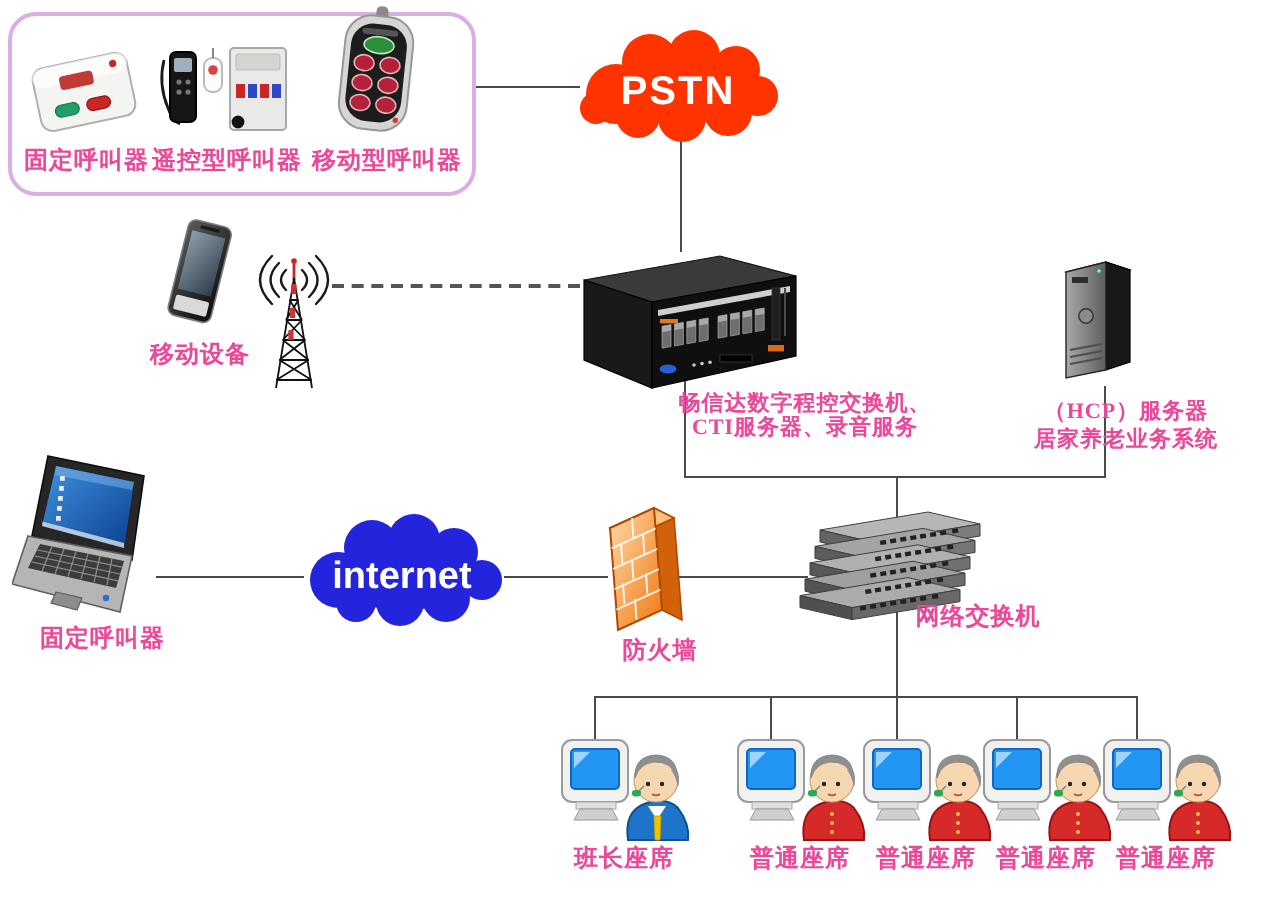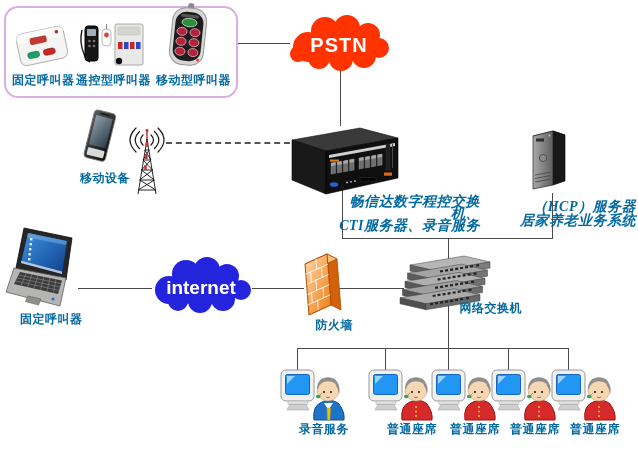--- a/index.html
+++ b/index.html
@@ -1,23 +1,23 @@
 <!DOCTYPE html>
 <html><head>
 <meta charset="utf-8">
 <style>
   html,body{margin:0;padding:0;background:#fff;}
   #canvas{position:relative;width:638px;height:454px;background:#fff;overflow:hidden;
           font-family:"Liberation Serif", serif;}
   .ln-h{position:absolute;height:1px;background:#4a4a4a;}
   .ln-v{position:absolute;width:1px;background:#4a4a4a;}
   .ln-dash{position:absolute;height:0;border-top:2px dashed #555;}
-  .lbl{position:absolute;font-weight:bold;font-size:12px;color:#0369a1;text-align:right;
+  .lbl{position:absolute;font-weight:bold;font-size:12px;color:#ec4899;text-align:center;
        letter-spacing:0.5px;line-height:13px;white-space:nowrap;}
-  .lbl-multi{white-space:normal;line-height:12px;font-size:14px;font-style:italic;}
+  .lbl-multi{white-space:normal;line-height:12px;font-size:11px;}
   .abs{position:absolute;}
   #caller-box{position:absolute;left:4px;top:6px;width:230px;height:88px;
               border:2px solid #d9aee3;border-radius:14px;background:#fff;}
   .seat{position:absolute;width:74px;height:74px;}
   .seat .lbl{left:0;right:0;top:57px;}
   svg{display:block;}
 </style>
 </head>
 <body>
 
@@ -145,21 +145,21 @@
       <path d="M31,15 L22,70"></path>
         <path d="M31,15 L40,70"></path>
       <path d="M28.8,26 L33.2,26 M27,36 L35,36 M25.4,46 L36.6,46 M23.7,56 L38.3,56 M22.2,66 L39.8,66"></path>
       <path d="M28.8,26 L35,36 M33.2,26 L27,36 M27,36 L36.6,46 M35,36 L25.4,46 M25.4,46 L38.3,56 M36.6,46 L23.7,56 M23.7,56 L39.8,66 M38.3,56 L22.2,66"></path>
     </g>
     <rect x="29.6" y="18" width="2.6" height="5" fill="#c33"></rect>
     <rect x="29" y="30" width="2.6" height="5" fill="#c33"></rect>
     <rect x="28.2" y="41" width="2.6" height="5" fill="#c33"></rect>
   </svg>
 
-  <div class="lbl" style="left:70px;top:172px;width:60px;">移动设备</div>
+  <div class="lbl" style="left:70px;top:172px;width:60px;font-family:Liberation Mono, monospace;">移动设备</div>
 
   <svg class="abs" style="left:286px;top:122px;" width="116" height="74" viewBox="0 0 116 74">
     <polygon points="6,18 74,6 112,16 40,29" fill="#3a3a3a" stroke="#141414" stroke-width="0.6"></polygon>
     <polygon points="6,18 40,29 40,72 6,58" fill="#191919" stroke="#000" stroke-width="0.6"></polygon>
     <polygon points="40,29 112,16 112,56 40,72" fill="#0f0f0f" stroke="#000" stroke-width="0.6"></polygon>
     <polygon points="43,33 109,21 109,24 43,36" fill="#cfcfcf"></polygon>
     <rect x="44" y="37.5" width="9" height="2.2" fill="#e07820"></rect>
     <g fill="#6e6e6e" stroke="#9a9a9a" stroke-width="0.4">
       <polygon points="45,41.1 49.5,40.3 49.5,51.3 45,52.1"></polygon>
       <polygon points="51.2,40 55.7,39.2 55.7,50.2 51.2,51"></polygon>
@@ -383,21 +383,21 @@
       <polygon points="52,42 55.5,42 55,54 52.5,54" fill="#f2c200" stroke="#c89b00" stroke-width="0.4"></polygon>
       <circle cx="53" cy="24" r="11" fill="#f6d7b2" stroke="#c8a070" stroke-width="0.6"></circle>
       <path d="M42.5,23 Q42,12 53,11.5 Q64,12 63.5,23 Q61,14.5 52,15 Q45,15.5 42.5,23 Z" fill="#8f8f8f" stroke="#787878" stroke-width="0.4"></path>
       <path d="M63,18 Q65.5,22 64,28 Q63,22 60.5,19 Z" fill="#8f8f8f"></path>
       <circle cx="49" cy="26" r="1.1" fill="#222"></circle>
         <circle cx="56" cy="26" r="1.1" fill="#222"></circle>
       <path d="M51,31 q2,1.4 4,0" stroke="#a05a2a" stroke-width="0.8" fill="none"></path>
       <line x1="44" y1="30" x2="47" y2="27" stroke="#888" stroke-width="0.8"></line>
       <rect x="41" y="29" width="4.5" height="3.2" rx="1.4" fill="#2fa84f"></rect>
     </svg>
-    <div class="lbl">录音服务</div>
+    <div class="lbl">班长座席</div>
   </div>
 
   <div class="seat" style="left:363px;top:366px;">
     <svg width="74" height="56" viewBox="0 0 74 56">
       <rect x="6" y="4" width="33" height="31" rx="5" fill="#f1f1ef" stroke="#9a9a9a"></rect>
       <rect x="10.5" y="8.5" width="24" height="20" rx="2" fill="#2196f3" stroke="#1565c0"></rect>
       <polygon points="12,10 20,10 12,18" fill="#bfe2ff" opacity="0.8"></polygon>
       <rect x="13" y="35" width="20" height="3.5" fill="#dedede" stroke="#aaa" stroke-width="0.5"></rect>
       <polygon points="15,38.5 31,38.5 34,44 12,44" fill="#cfcfcf" stroke="#9a9a9a" stroke-width="0.5"></polygon>
       <path d="M39,54 q-2,-14 8,-18 q11,-4 17,2 q6,8 5,16 z" fill="#d62a2a" stroke="#9b1212"></path>

